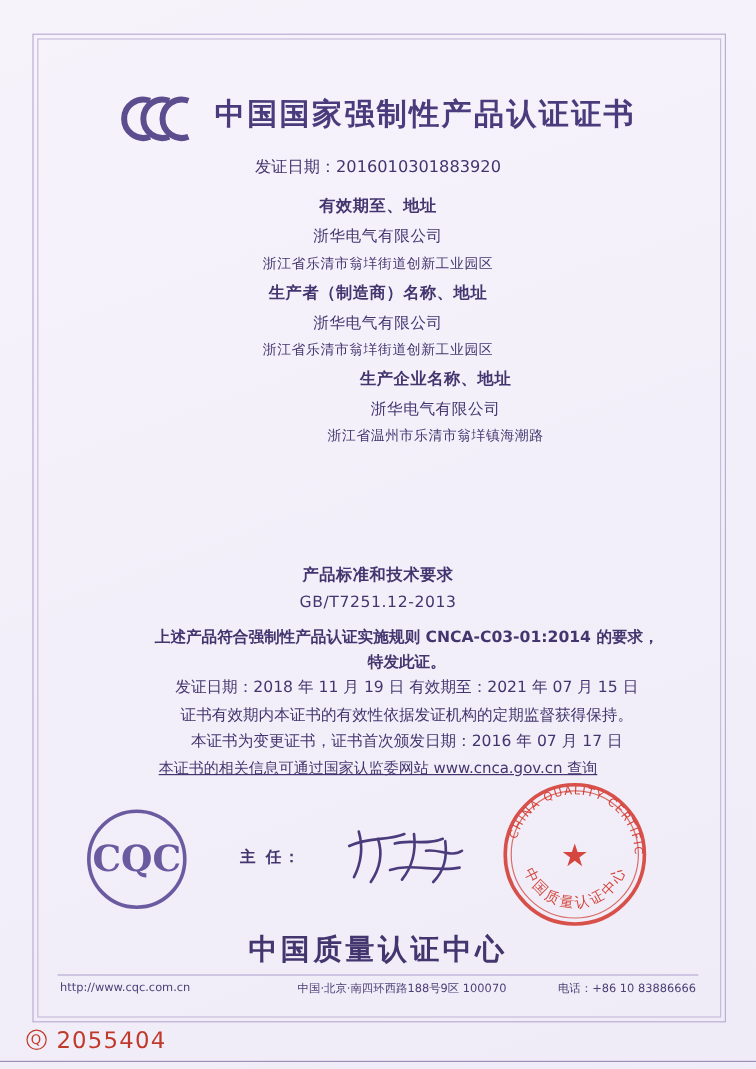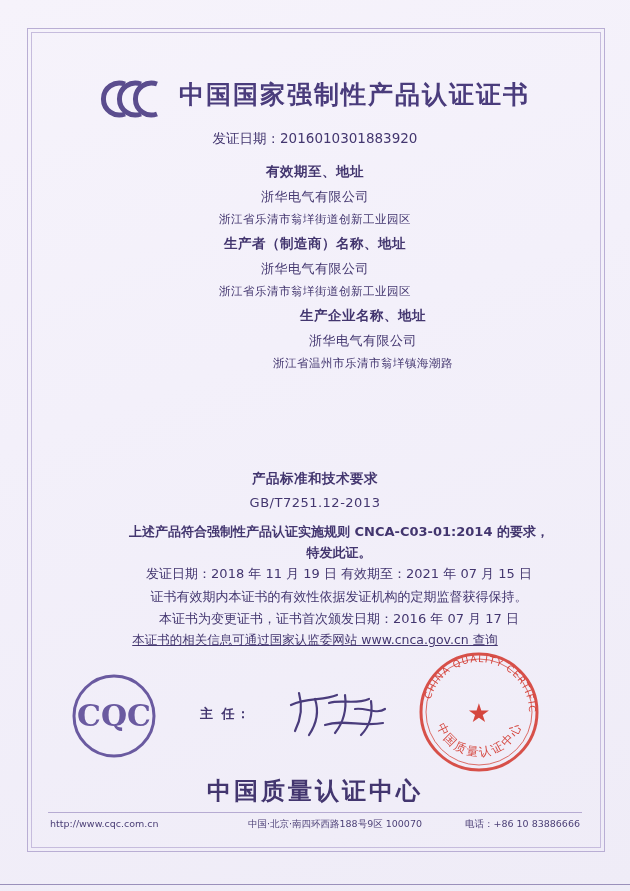--- a/index.html
+++ b/index.html
@@ -293,14 +293,17 @@
     </svg>
   </div>
 
   <div class="org">中国质量认证中心</div>
 
   <div class="footer-rule"></div>
   <div class="footer left">http://www.cqc.com.cn</div>
   <div class="footer center">中国·北京·南四环西路188号9区  100070</div>
   <div class="footer right">电话：+86 10 83886666</div>
 
+  <div class="serial">
+    <span class="q">Q</span><span>2055404</span>
+  </div>
   <div class="bottom-rule"></div>
 </div>
 
 </body></html>

